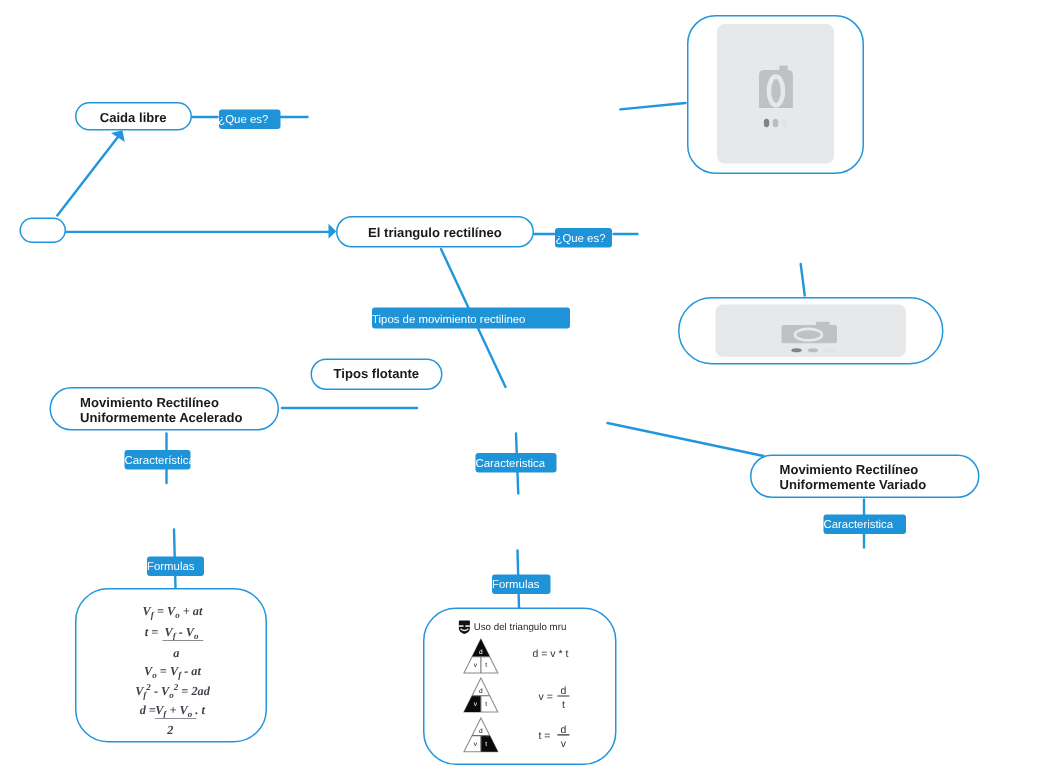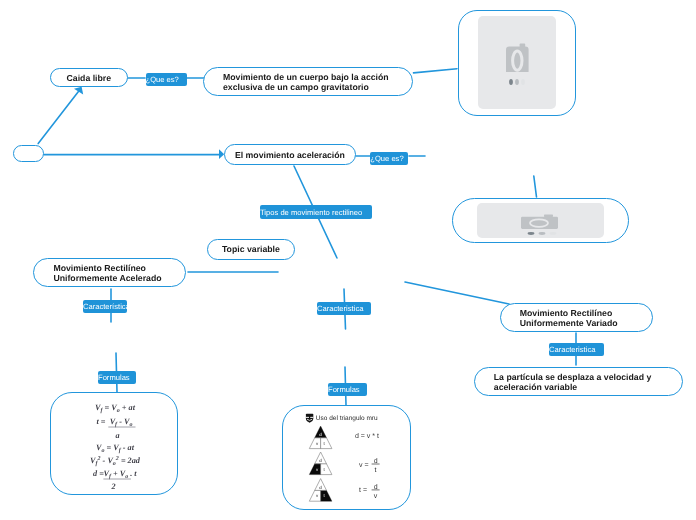--- a/index.html
+++ b/index.html
@@ -48,41 +48,38 @@
   <div class="node c" style="left:13.3px;top:145.4px;width:31.1px;height:17.1px;"></div>
 
   <div class="node c" style="left:49.8px;top:67.8px;width:78px;height:19.6px;">
     <span>Caida libre</span>
   </div>
 
   <div class="lbl" style="left:145.5px;top:73px;width:41px;height:12.7px;">
     <span>¿Que es?</span>
   </div>
 
-  <div class="node" style="left:203px;top:67.1px;width:209.5px;height:28.9px;">
-    <span>Movimiento de un cuerpo bajo la acción<br>exclusiva de un campo gravitatorio</span>
-  </div>
 
   <div class="imgbox" style="left:458px;top:10px;width:118px;height:105.6px;border-radius:19px;">
     <div class="ph" style="width:77.1px;height:92.7px;border-radius:5px;">
       <svg width="23" height="32" viewBox="0 0 23 32" style="display:block;margin-left:1px">
         <rect x="13.6" y="3.6" width="5.6" height="3.6" rx="0.8" fill="#bfc2c5"></rect>
         <rect x="0" y="6.6" width="22.6" height="27.6" rx="3.2" fill="#bfc2c5"></rect>
         <ellipse cx="11.3" cy="20.6" rx="4.7" ry="9.6" fill="none" stroke="#e7e8ea" stroke-width="3.0"></ellipse>
       </svg>
       <svg width="16" height="8" viewBox="0 0 16 8" style="display:block;margin-top:6px;margin-left:-1px">
         <ellipse cx="2" cy="4" rx="1.9" ry="2.9" fill="#7c858c"></ellipse>
         <ellipse cx="8" cy="4" rx="1.9" ry="2.9" fill="#b9bdc1"></ellipse>
         <ellipse cx="14" cy="4" rx="1.9" ry="2.9" fill="#e1e3e5"></ellipse>
       </svg>
     </div>
   </div>
 
   <div class="node c" style="left:223.7px;top:144.2px;width:132.5px;height:20.4px;">
-    <span>El movimiento aceleración</span>
+    <span>El triangulo rectilíneo</span>
   </div>
 
   <div class="lbl" style="left:370.3px;top:152.3px;width:38px;height:12.6px;">
     <span>¿Que es?</span>
   </div>
 
 
   <div class="imgbox" style="left:452px;top:197.5px;width:177px;height:45.5px;border-radius:23px;">
     <div class="ph" style="width:126.5px;height:35.4px;border-radius:5px;">
       <svg width="128" height="36" viewBox="0 0 128 36" style="display:block;position:absolute;left:0;top:0">
@@ -91,26 +88,26 @@
         <ellipse cx="62" cy="20.1" rx="9" ry="3.8" fill="none" stroke="#e7e8ea" stroke-width="1.8"></ellipse>
         <g>
         <ellipse cx="54" cy="30.5" rx="3.4" ry="1.4" fill="#7c858c"></ellipse>
         <ellipse cx="65" cy="30.5" rx="3.4" ry="1.4" fill="#b9bdc1"></ellipse>
         <ellipse cx="76" cy="30.5" rx="3.4" ry="1.4" fill="#e1e3e5"></ellipse>
         </g>
       </svg>
     </div>
   </div>
 
-  <div class="lbl" style="left:260px;top:205px;width:112px;height:14px;">
+  <div class="lbl" style="left:248px;top:205px;width:132px;height:14px;">
     <span>Tipos de movimiento rectilineo</span>
   </div>
 
   <div class="node c" style="left:206.5px;top:238.6px;width:88.8px;height:21px;">
-    <span>Topic variable</span>
+    <span>Tipos flotante</span>
   </div>
 
   <div class="node" style="left:33.4px;top:258.2px;width:152.2px;height:29.1px;">
     <span>Movimiento Rectilíneo<br>Uniformemente Acelerado</span>
   </div>
 
 
   <div class="node" style="left:499.7px;top:303.1px;width:153.4px;height:28.9px;">
     <span>Movimiento Rectilíneo<br>Uniformemente Variado</span>
   </div>
@@ -206,16 +203,13 @@
         <line x1="88.6" y1="58" x2="96.6" y2="58"></line>
         <line x1="88.6" y1="83.9" x2="96.6" y2="83.9"></line>
       </g>
     </svg>
   </div>
 
   <div class="lbl" style="left:549px;top:343px;width:55px;height:13px;">
     <span>Caracteristica</span>
   </div>
 
-  <div class="node" style="left:473.8px;top:367.1px;width:208.9px;height:28.9px;">
-    <span>La partícula se desplaza a velocidad y<br>aceleración variable</span>
-  </div>
 </div>
 
 </body></html>

